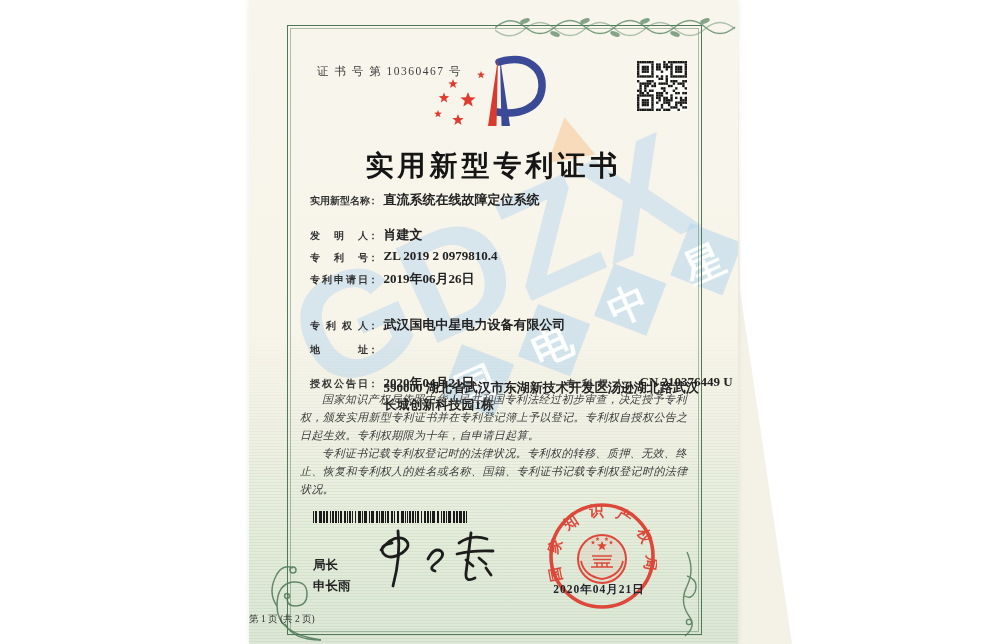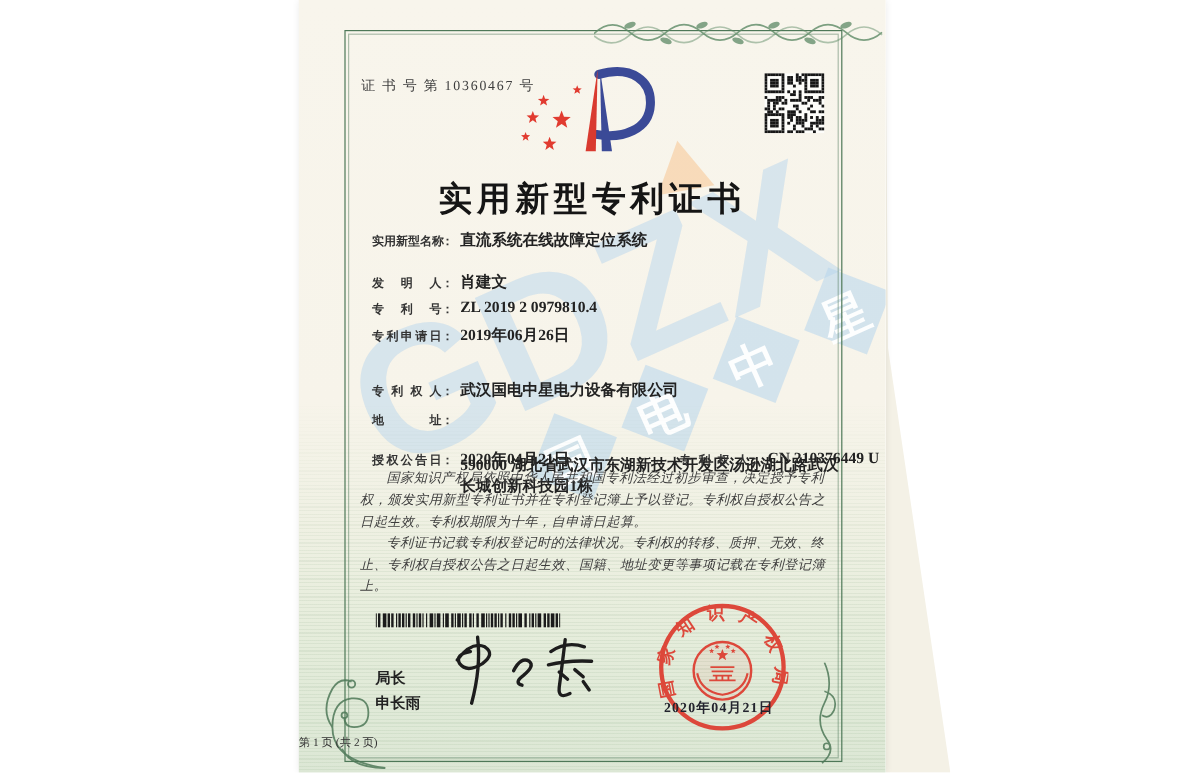--- a/index.html
+++ b/index.html
@@ -14,21 +14,21 @@
     box-shadow:0 0 6px rgba(0,0,0,0.08);}
   #texture{position:absolute;left:0;right:0;top:52%;bottom:0;pointer-events:none;
     background:repeating-linear-gradient(180deg,rgba(96,138,96,0.09) 0 1px,rgba(0,0,0,0) 1px 3px);
     -webkit-mask-image:linear-gradient(180deg,transparent,#000 45%);
     mask-image:linear-gradient(180deg,transparent,#000 45%);}
   #frame{position:absolute;left:38px;top:25px;width:413px;height:608px;
     border:1.6px solid #4e7858;}
   #frame .inner{position:absolute;left:2px;top:2px;right:2px;bottom:2px;
     border:1px solid rgba(78,120,88,0.45);}
   .abs{position:absolute;}
-  #cert-no{left:52px;top:64px;font-size:11.5px;letter-spacing:1.5px;color:#3c3c3c;text-align:center;}
+  #cert-no{left:68px;top:64px;font-size:11.5px;letter-spacing:1.5px;color:#3c3c3c;text-align:center;}
   #title{left:38px;top:131px;width:413px;text-align:center;font-size:28px;font-weight:bold;
     letter-spacing:4px;color:#151515;margin-top:16px;}
   
   .frow{position:absolute;left:61px;font-size:10px;color:#333;white-space:nowrap;}
   .flabel{display:inline-block;width:58px;text-align:justify;text-align-last:justify;
     font-weight:600;vertical-align:top;padding-top:3px;}
   .fcolon{font-weight:600;vertical-align:top;padding-top:3px;display:inline-block;}
   .fvalue{font-size:13px;font-weight:700;color:#222;margin-left:3px;vertical-align:top;margin-top:40px;}
   .fvalue.wrap{white-space:normal;display:inline-block;width:322px;line-height:16.5px;}
   
@@ -397,21 +397,21 @@
       <span class="flabel">授权公告日</span><span class="fcolon">：</span>
       <span class="fvalue">2020年04月21日</span>
       <span style="position:absolute;left:256px;top:0;">
         <span class="flabel">专利权人</span><span class="fcolon">：</span>
         <span class="fvalue">CN 210376449 U</span>
       </span>
     </div>
 
     <div id="paras" class="abs">
       <p>国家知识产权局依照中华人民共和国专利法经过初步审查，决定授予专利权，颁发实用新型专利证书并在专利登记簿上予以登记。专利权自授权公告之日起生效。专利权期限为十年，自申请日起算。</p>
-      <p>专利证书记载专利权登记时的法律状况。专利权的转移、质押、无效、终止、专利权自授权公告之日起生效、国籍、地址变更等事项记载在专利登记簿上。</p>
+      <p>专利证书记载专利权登记时的法律状况。专利权的转移、质押、无效、终止、恢复和专利权人的姓名或名称、国籍、专利证书记载专利权登记时的法律状况。</p>
     </div>
 
     <svg id="barcode" class="abs" style="left:64px;top:511px;" width="154" height="12" viewBox="0 0 154 12">
       <g id="barcode-bars" fill="#1b1b1b">
           <rect x="0" y="0" width="1" height="12"></rect>
           <rect x="2" y="0" width="2" height="12"></rect>
           <rect x="6" y="0" width="3" height="12"></rect>
           <rect x="10" y="0" width="2" height="12"></rect>
           <rect x="13" y="0" width="2" height="12"></rect>
           <rect x="17" y="0" width="1" height="12"></rect>

